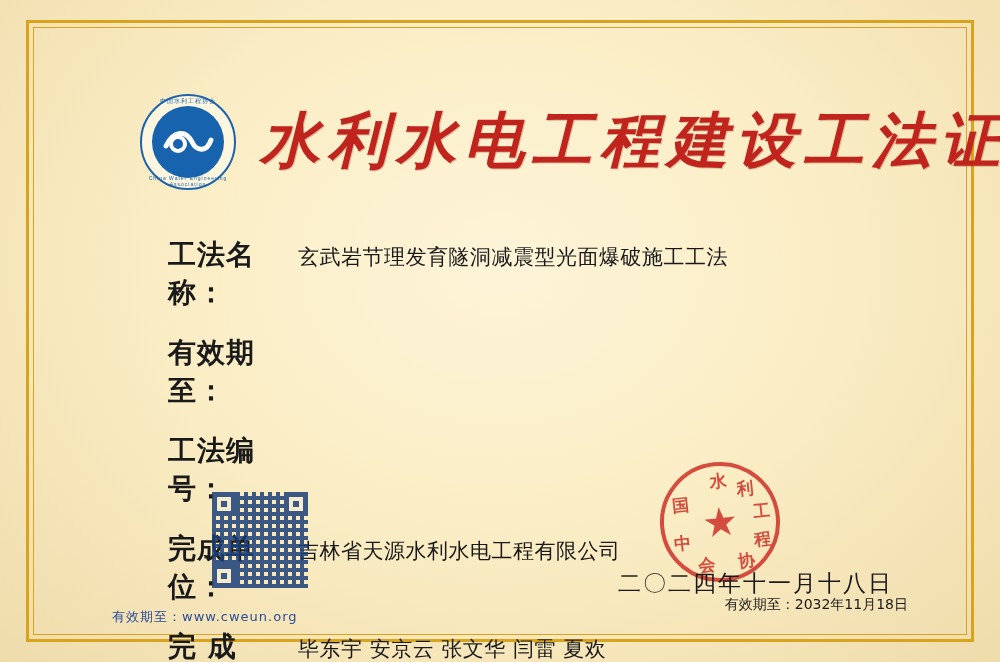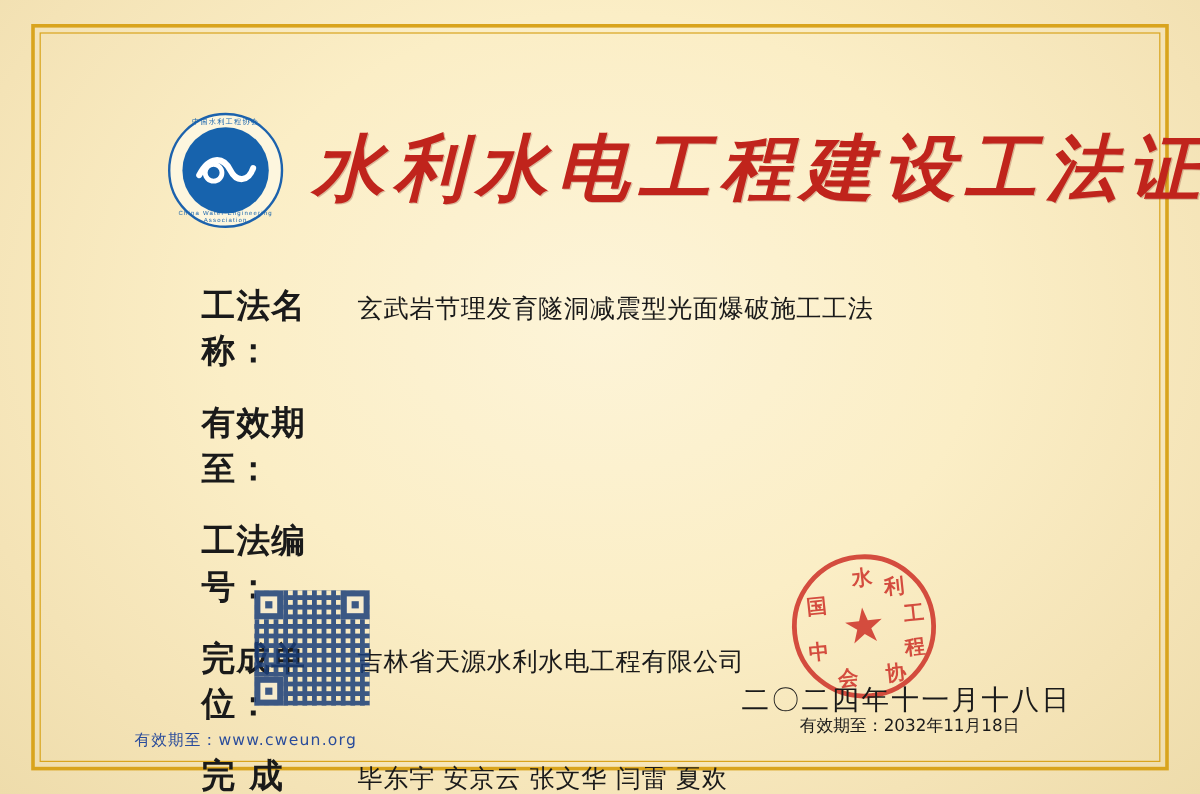--- a/index.html
+++ b/index.html
@@ -209,21 +209,21 @@
     color: #1a1a1a;
     font-family: "DejaVu Sans", sans-serif;
     letter-spacing: 2px;
   }
 
   .valid-until {
     position: absolute;
     left: 608px;
     top: 596px;
     width: 300px;
-    text-align: center;
+    text-align: right;
     font-size: 14px;
     color: #1a1a1a;
     font-family: "DejaVu Sans", sans-serif;
   }
 
   .query-url {
     position: absolute;
     left: 112px;
     top: 608px;
     font-size: 13px;

